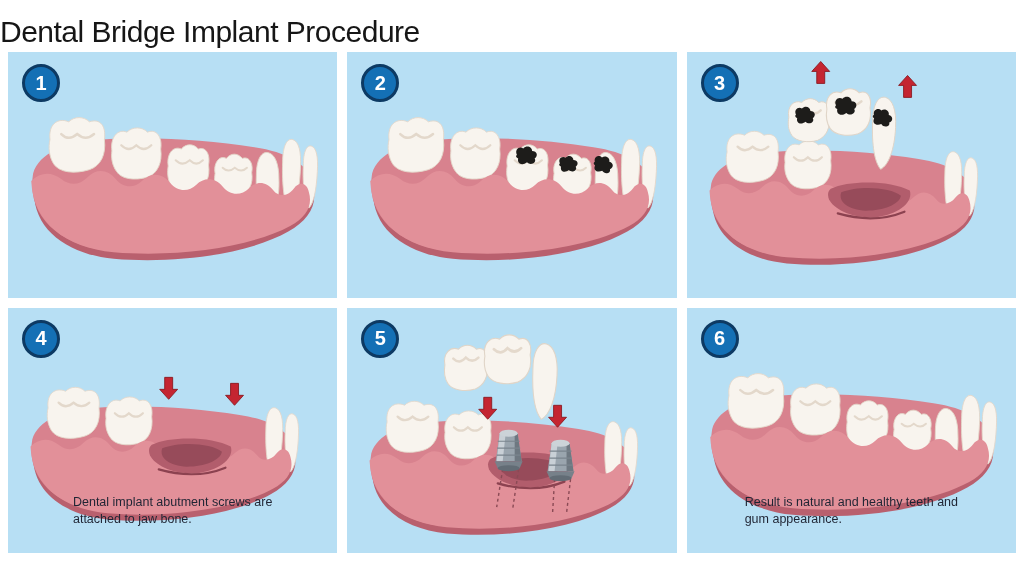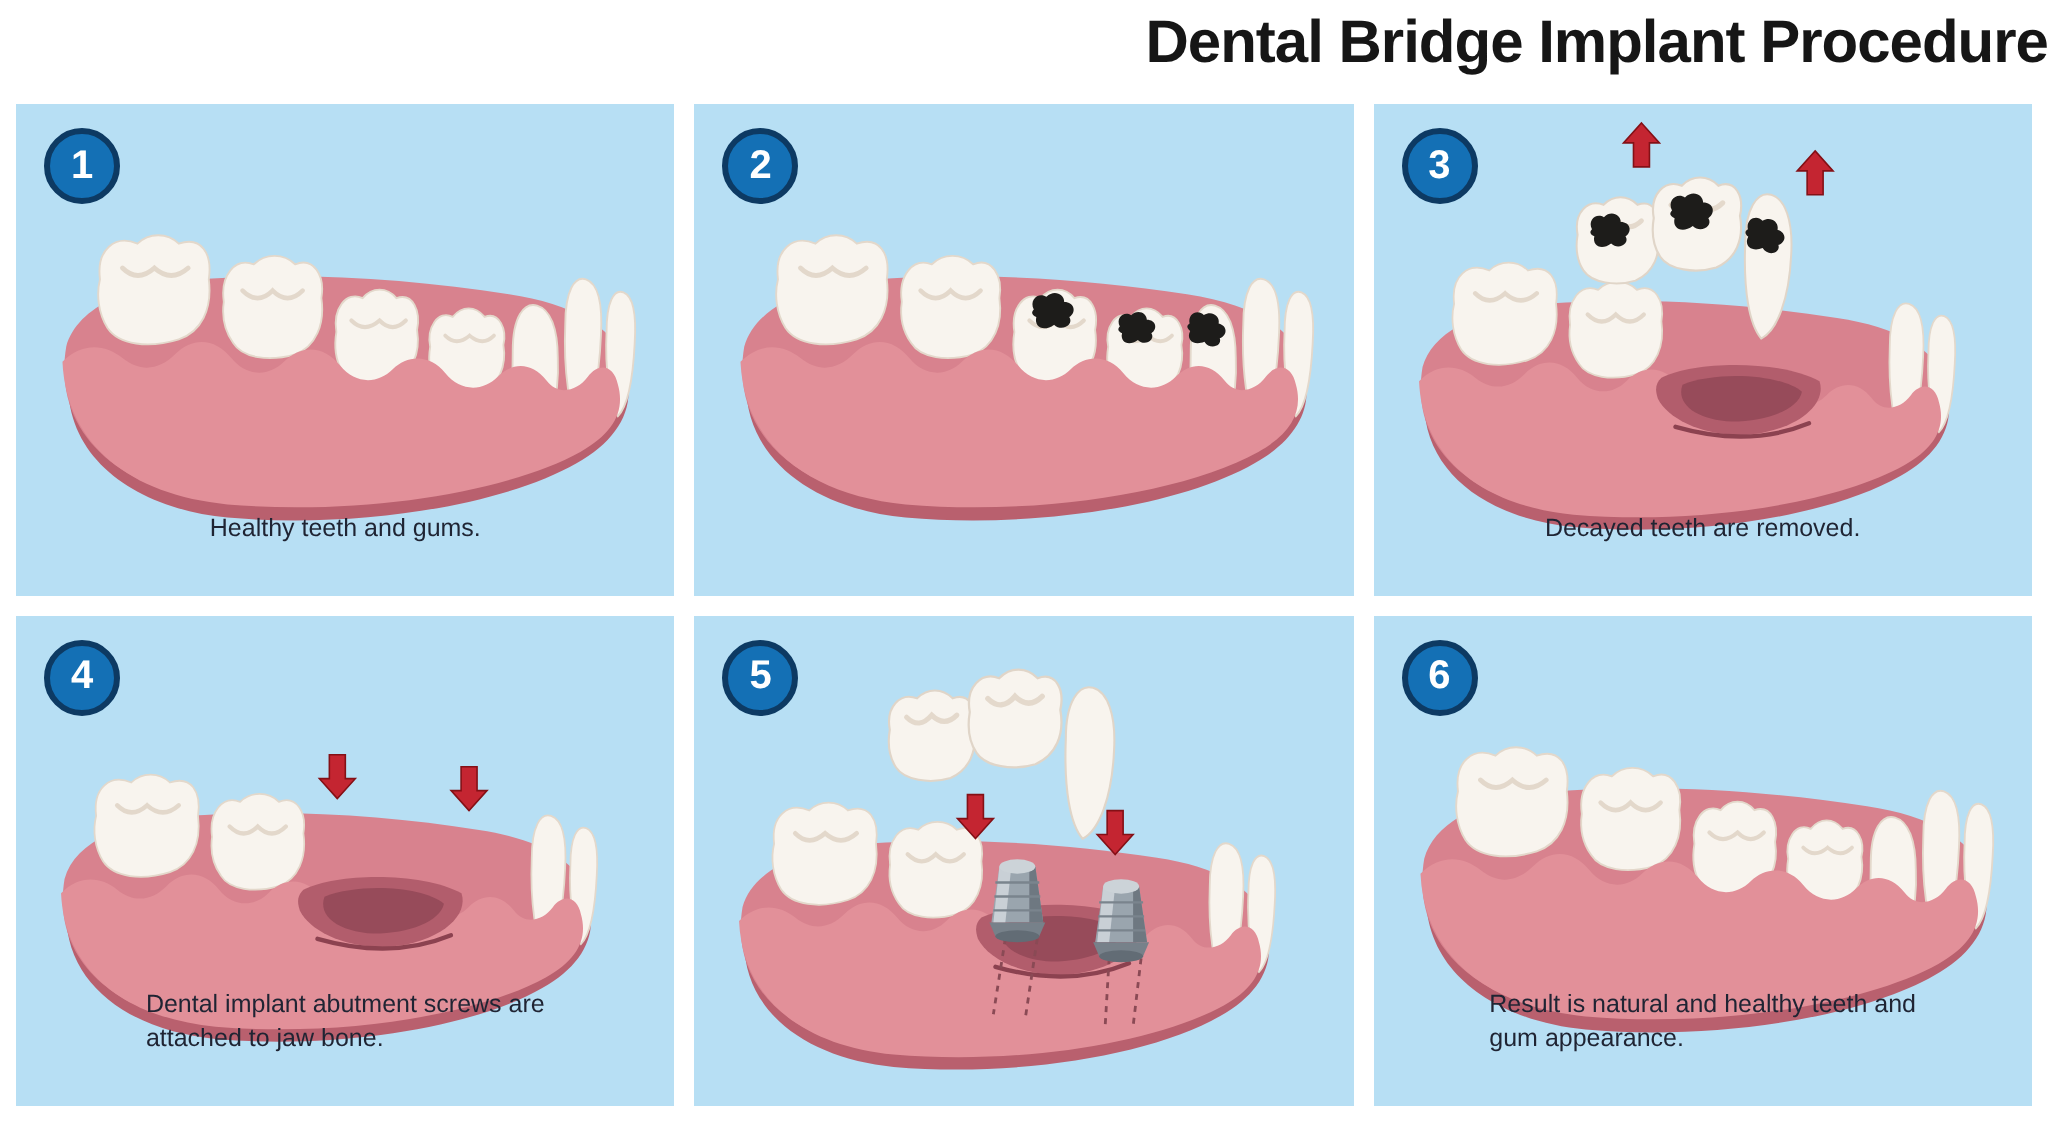--- a/index.html
+++ b/index.html
@@ -1,22 +1,22 @@
 <!DOCTYPE html>
 <html><head>
 <meta charset="utf-8">
 <style>
   html,body{margin:0;padding:0;}
   body{
     width:1024px;height:561px;position:relative;background:#ffffff;
     font-family:"Liberation Sans", sans-serif;overflow:hidden;
   }
   .title{
-    text-align:right;font-size:30px;font-weight:bold;color:#161616;
-    margin:0;padding-top:5px;letter-spacing:-0.5px;
+    text-align:left;font-size:30px;font-weight:normal;color:#161616;
+    margin:0;padding-top:15px;letter-spacing:-0.5px;
   }
   .grid{
     position:absolute;left:8px;right:8px;top:52px;bottom:8px;
     display:grid;grid-template-columns:repeat(3,1fr);grid-template-rows:1fr 1fr;
     gap:10px;
   }
   .panel{background:#b7dff4;position:relative;overflow:hidden;}
   .badge{
     position:absolute;top:12px;left:14px;width:32px;height:32px;border-radius:50%;
     background:#1470b5;border:3px solid #0d3a63;color:#ffffff;
@@ -141,21 +141,20 @@
 
   <section class="panel">
     <div class="badge">
         <span>1</span>
       </div>
     <figure class="art">
       <svg viewBox="0 0 330 243" preserveAspectRatio="xMidYMid meet">
         <use href="#jaw-full" transform="translate(12,60) scale(0.94)"></use>
       </svg>
     </figure>
-    <p class="caption"><span>Healthy teeth and gums.</span></p>
   </section>
 
   <section class="panel">
     <div class="badge">
         <span>2</span>
       </div>
     <figure class="art">
       <svg viewBox="0 0 330 243" preserveAspectRatio="xMidYMid meet">
         <g transform="translate(12,60) scale(0.94)">
           <use href="#jaw-full"></use>
@@ -170,21 +169,20 @@
         <span>3</span>
       </div>
     <figure class="art">
       <svg viewBox="0 0 330 243" preserveAspectRatio="xMidYMid meet">
         <use href="#jaw-gap" transform="translate(12,74) scale(0.88)"></use>
         <use href="#trio-decayed" transform="translate(100,34)"></use>
         <use href="#arrow-up" transform="translate(125,8)"></use>
         <use href="#arrow-up" transform="translate(212,22)"></use>
       </svg>
     </figure>
-    <p class="caption"><span>Decayed teeth are removed.</span></p>
   </section>
 
   <section class="panel">
     <div class="badge">
         <span>4</span>
       </div>
     <figure class="art">
       <svg viewBox="0 0 330 243" preserveAspectRatio="xMidYMid meet">
         <use href="#jaw-gap" transform="translate(12,74) scale(0.88)"></use>
         <use href="#arrow-down" transform="translate(152,68)"></use>

